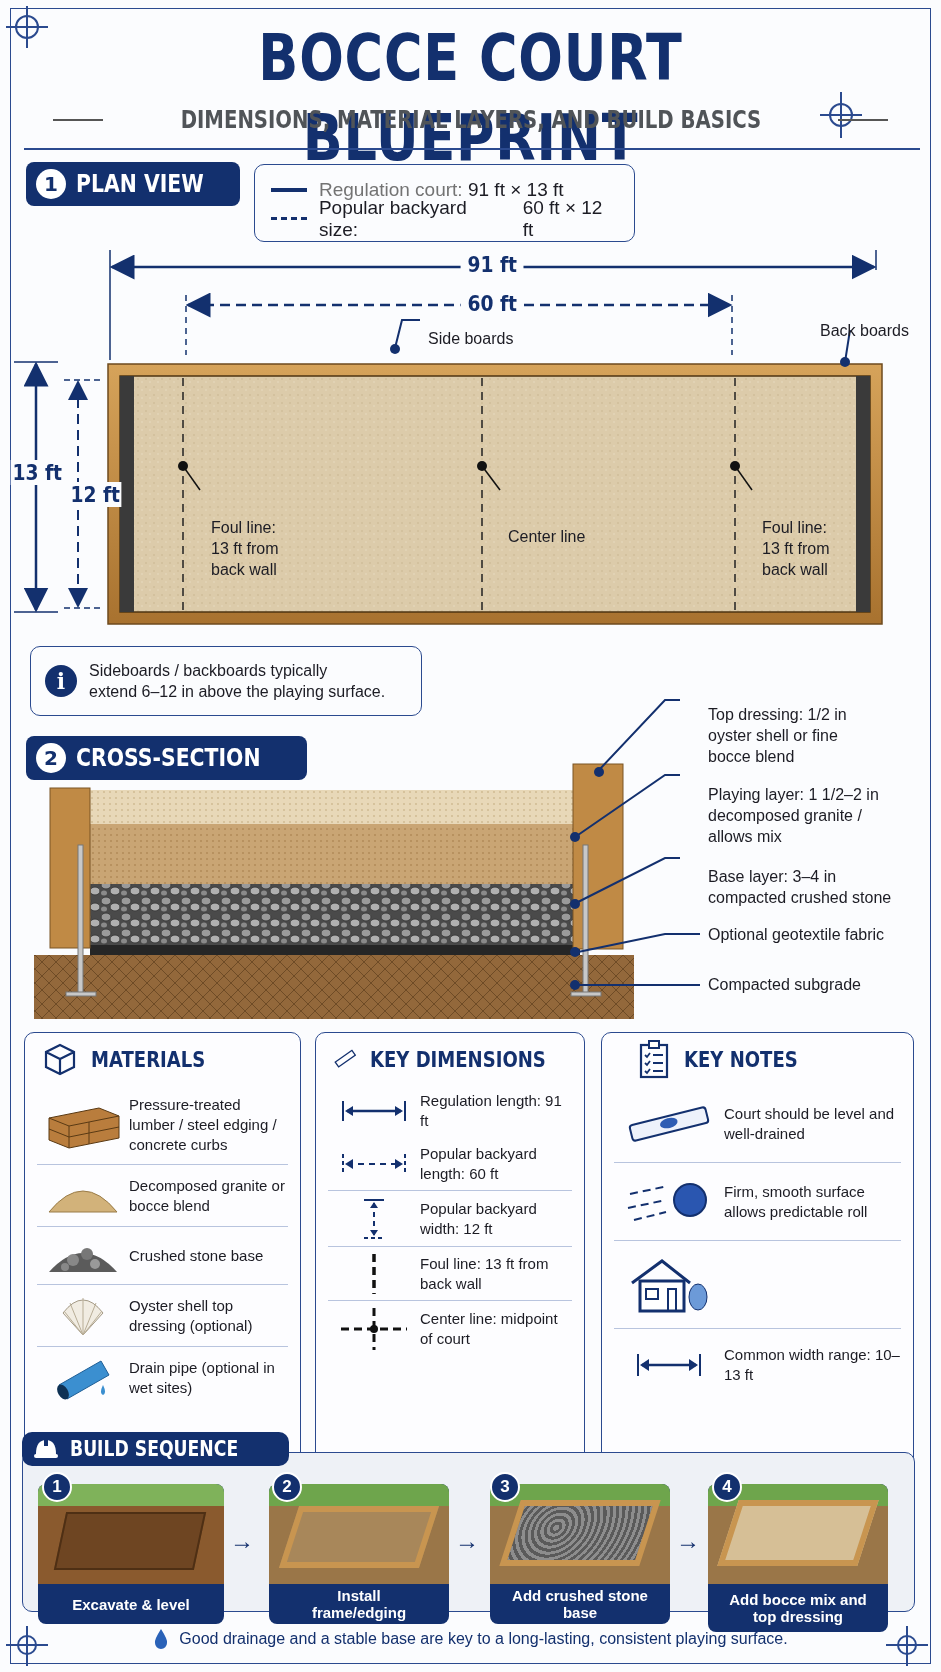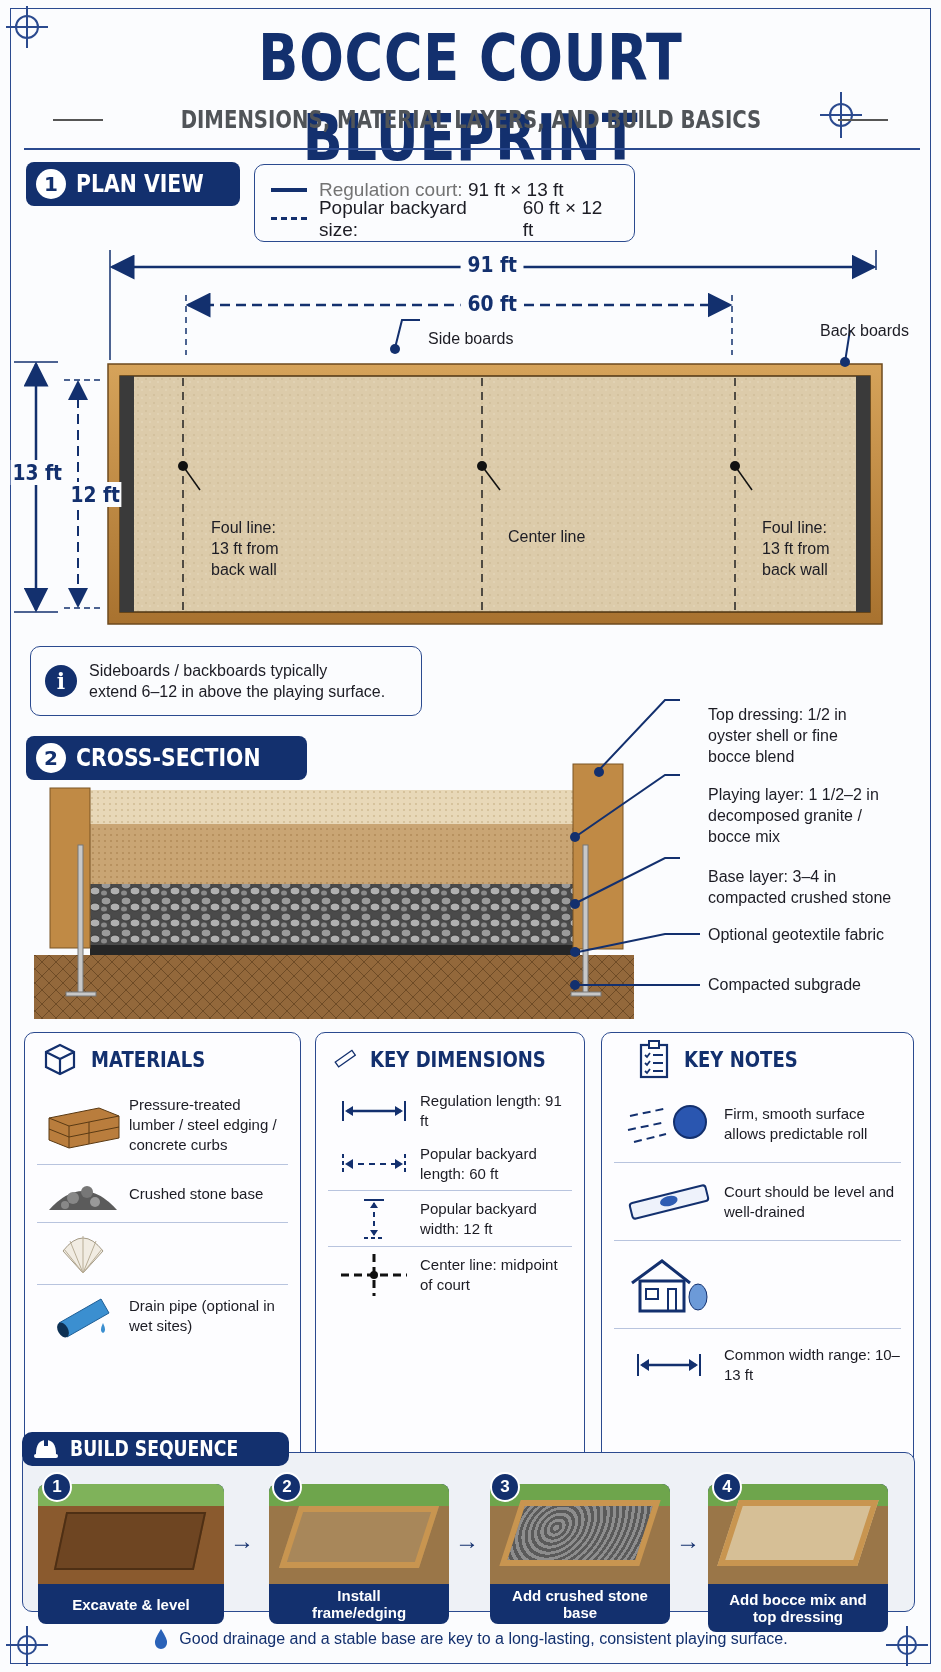--- a/index.html
+++ b/index.html
@@ -233,21 +233,21 @@
     <circle cx="575" cy="345" r="5" fill="#13306e"></circle>
 </svg>
 <div class="xs-label" style="top:704px">
   <div>Top dressing: 1/2 in</div>
   <div>oyster shell or fine</div>
   <div>bocce blend</div>
 </div>
 <div class="xs-label" style="top:784px">
   <div>Playing layer: 1 1/2–2 in</div>
   <div>decomposed granite /</div>
-  <div>bocce mix</div>
+  <div>allows mix</div>
 </div>
 <div class="xs-label" style="top:866px">
   <div>Base layer:  3–4 in</div>
   <div>compacted crushed stone</div>
 </div>
 <div class="xs-label" style="top:924px">
   <div>Optional geotextile fabric</div>
 </div>
 <div class="xs-label" style="top:974px">
   <div>Compacted subgrade</div>
@@ -262,39 +262,48 @@
   </div>
   <div class="card-row" style="height:80px">
     <span class="ic">
         <svg width="80" height="50" viewBox="0 0 80 50">
           <path d="M6,18 L56,8 L76,16 L76,38 L26,48 L6,40 Z" fill="#b97d3d" stroke="#5a3a14"></path>
           <path d="M6,18 L26,26 L76,16 M26,26 L26,48 M6,29 L26,37 L76,27 M46,22 L46,44" fill="none" stroke="#5a3a14"></path>
         </svg>
       </span>
     <span class="tx">Pressure-treated lumber / steel edging / concrete curbs</span>
   </div>
+  <div class="card-row" style="height:62px">
+    <span class="ic">
+        <svg width="76" height="40" viewBox="0 0 76 40">
+          <path d="M4,36 Q38,-6 72,36 Z" fill="#d2b27a" stroke="#9a7c48"></path>
+        </svg>
+      </span>
+    <span class="tx">Decomposed granite or bocce blend</span>
+  </div>
   <div class="card-row" style="height:58px">
     <span class="ic">
         <svg width="76" height="40" viewBox="0 0 76 40">
           <path d="M4,36 Q38,-2 72,36 Z" fill="#5b5b5b"></path>
           <circle cx="28" cy="24" r="6" fill="#888"></circle>
           <circle cx="42" cy="18" r="6" fill="#777"></circle>
           <circle cx="50" cy="28" r="5" fill="#999"></circle>
           <circle cx="20" cy="31" r="4" fill="#888"></circle>
         </svg>
       </span>
     <span class="tx">Crushed stone base</span>
   </div>
   <div class="card-row" style="height:62px">
     <span class="ic">
         <svg width="50" height="46" viewBox="0 0 50 46">
           <path d="M25,42 L5,20 Q25,-6 45,20 Z" fill="#f1ece2" stroke="#a49a86"></path>
           <path d="M25,42 L12,10 M25,42 L25,5 M25,42 L38,10 M25,42 L6,18 M25,42 L44,18" stroke="#b8ad96" fill="none"></path>
         </svg>
       </span>
+    <span class="tx">Oyster shell top dressing (optional)</span>
   </div>
   <div class="card-row" style="height:62px">
     <span class="ic">
         <svg width="60" height="46" viewBox="0 0 60 46">
           <path d="M6,30 L48,6 L56,20 L14,44 Z" fill="#3b8fd0" stroke="#1f5f96"></path>
           <ellipse cx="10" cy="37" rx="5" ry="8" transform="rotate(-30 10 37)" fill="#0e3154"></ellipse>
           <path d="M50,30 Q46,38 50,40 Q54,38 50,30 Z" fill="#3b8fd0"></path>
         </svg>
       </span>
     <span class="tx">Drain pipe (optional in wet sites)</span>
@@ -333,20 +342,28 @@
   <div class="card-row" style="height:56px">
     <span class="ic">
         <svg width="30" height="44">
           <line x1="5" y1="3" x2="25" y2="3" stroke="#13306e" stroke-width="2"></line>
           <line x1="5" y1="41" x2="25" y2="41" stroke="#13306e" stroke-width="2" stroke-dasharray="4 3"></line>
           <line x1="15" y1="6" x2="15" y2="38" stroke="#13306e" stroke-width="2" stroke-dasharray="5 4"></line>
           <path d="M15,5 L11,11 L19,11 Z M15,39 L11,33 L19,33 Z" fill="#13306e"></path>
         </svg>
       </span>
     <span class="tx">Popular backyard width: 12 ft</span>
+  </div>
+  <div class="card-row" style="height:54px">
+    <span class="ic">
+        <svg width="10" height="44">
+          <line x1="5" y1="2" x2="5" y2="42" stroke="#111" stroke-width="3.5" stroke-dasharray="8 5"></line>
+        </svg>
+      </span>
+    <span class="tx">Foul line: 13 ft from back wall</span>
   </div>
   <div class="card-row" style="height:56px">
     <span class="ic">
         <svg width="70" height="46">
           <line x1="35" y1="2" x2="35" y2="44" stroke="#111" stroke-width="3" stroke-dasharray="8 5"></line>
           <line x1="2" y1="23" x2="68" y2="23" stroke="#111" stroke-width="3" stroke-dasharray="8 5"></line>
           <circle cx="35" cy="23" r="4" fill="#111"></circle>
         </svg>
       </span>
     <span class="tx">Center line: midpoint of court</span>
@@ -357,35 +374,35 @@
   <div class="card-head" style="padding-left:36px">
     <svg width="32" height="40" viewBox="0 0 32 40">
         <rect x="3" y="6" width="26" height="32" fill="none" stroke="#13306e" stroke-width="2.2"></rect>
         <rect x="11" y="2" width="10" height="7" fill="#fff" stroke="#13306e" stroke-width="2"></rect>
         <path d="M7,16 l2,2 l3,-4 M7,24 l2,2 l3,-4 M7,32 l2,2 l3,-4 M15,16 h10 M15,24 h10 M15,32 h10" stroke="#13306e" stroke-width="1.8" fill="none"></path>
       </svg>
     <span class="card-title">KEY NOTES</span>
   </div>
   <div class="card-row" style="height:78px">
     <span class="ic" style="width:110px">
+        <svg width="90" height="40" viewBox="0 0 90 40">
+          <rect x="6" y="12" width="78" height="16" rx="3" transform="rotate(-14 45 20)" fill="#eef2fb" stroke="#13306e" stroke-width="2"></rect>
+          <ellipse cx="45" cy="19" rx="9" ry="5" transform="rotate(-14 45 20)" fill="#2f5db3"></ellipse>
+        </svg>
+      </span>
+    <span class="tx">Court should be level and well-drained</span>
+  </div>
+  <div class="card-row" style="height:78px">
+    <span class="ic" style="width:110px">
         <svg width="90" height="44" viewBox="0 0 90 44">
           <path d="M6,14 L44,6 M4,28 L42,20 M10,40 L42,32" stroke="#13306e" stroke-width="2" stroke-dasharray="8 5"></path>
           <circle cx="66" cy="20" r="16" fill="#2a56b0" stroke="#13306e" stroke-width="2"></circle>
         </svg>
       </span>
     <span class="tx">Firm, smooth surface allows predictable roll</span>
-  </div>
-  <div class="card-row" style="height:78px">
-    <span class="ic" style="width:110px">
-        <svg width="90" height="40" viewBox="0 0 90 40">
-          <rect x="6" y="12" width="78" height="16" rx="3" transform="rotate(-14 45 20)" fill="#eef2fb" stroke="#13306e" stroke-width="2"></rect>
-          <ellipse cx="45" cy="19" rx="9" ry="5" transform="rotate(-14 45 20)" fill="#2f5db3"></ellipse>
-        </svg>
-      </span>
-    <span class="tx">Court should be level and well-drained</span>
   </div>
   <div class="card-row" style="height:88px">
     <span class="ic" style="width:110px">
         <svg width="90" height="60" viewBox="0 0 90 60">
           <path d="M8,28 L38,6 L66,28" fill="none" stroke="#13306e" stroke-width="3"></path>
           <rect x="16" y="26" width="44" height="30" fill="#fff" stroke="#13306e" stroke-width="3"></rect>
           <rect x="22" y="34" width="12" height="10" fill="none" stroke="#13306e" stroke-width="2"></rect>
           <rect x="44" y="34" width="8" height="22" fill="none" stroke="#13306e" stroke-width="2"></rect>
           <ellipse cx="74" cy="42" rx="9" ry="13" fill="#6c9ad8" stroke="#13306e"></ellipse>
         </svg>

